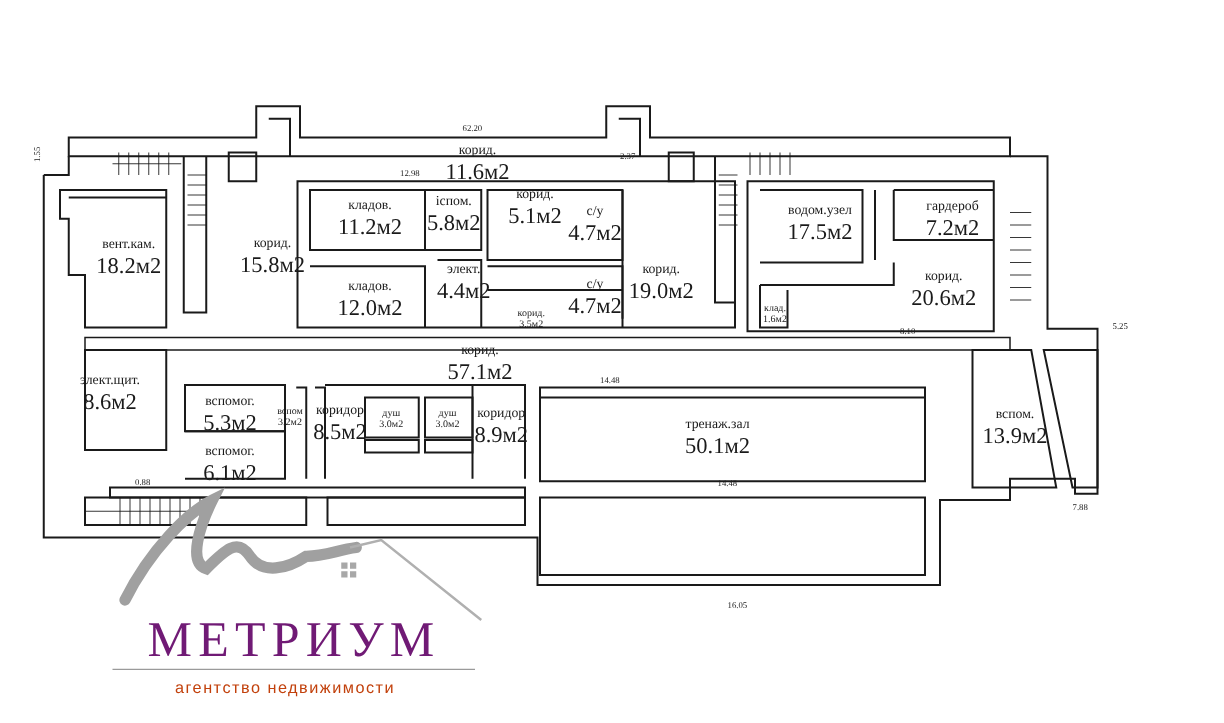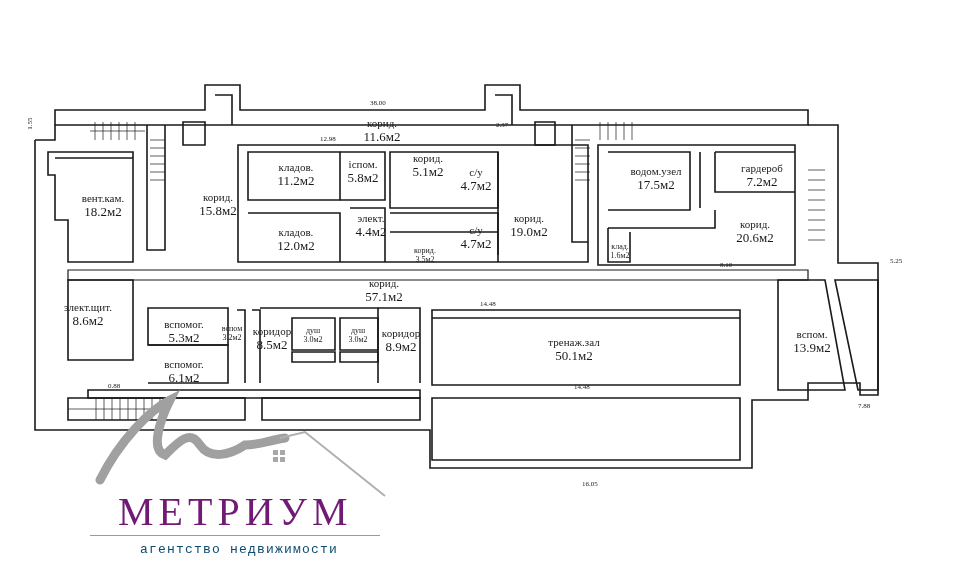--- a/index.html
+++ b/index.html
@@ -1,26 +1,26 @@
 <!DOCTYPE html>
 <html><head>
 <meta charset="utf-8">
 <style>
   html, body { margin:0; padding:0; background:#ffffff; }
   body { width:979px; height:578px; position:relative; overflow:hidden; font-family:"Liberation Serif", serif; color:#1a1a1a; }
   #plan { position:absolute; left:0; top:0; width:979px; height:578px; }
   .room-label { position:absolute; text-align:center; line-height:1.15; white-space:nowrap; transform:translate(-50%,-50%); }
   .room-label .n { font-size:11px; display:block; }
-  .room-label .a { font-size:13px; display:block; }
+  .room-label .a { font-size:18px; display:block; }
   .room-label.sm .n { font-size:8px; }
   .room-label.sm .a { font-size:8px; }
   .dim { position:absolute; font-size:7px; line-height:1; white-space:nowrap; color:#222; }
   .dim.v { transform:rotate(-90deg); transform-origin:center; }
   .logo-name { position:absolute; left:118px; top:488px; font-size:40px; letter-spacing:5px; font-family:"Liberation Serif", serif; color:#701a75; }
-  .logo-sub { position:absolute; left:140px; top:542px; font-size:13px; letter-spacing:1.2px; font-family:Liberation Mono, monospace; color:#0c4a6e; }
+  .logo-sub { position:absolute; left:140px; top:542px; font-size:13px; letter-spacing:1.2px; font-family:Liberation Sans, sans-serif; color:#c2410c; }
   .logo-rule { position:absolute; left:90px; top:535px; width:290px; height:1px; background:#9a9a9a; }
 </style>
 </head>
 <body>
 
 <svg id="plan" viewBox="0 0 979 578" xmlns="http://www.w3.org/2000/svg">
   <g fill="none" stroke="#1a1a1a" stroke-width="1.6">
 
     <path d="M55 110 H205 V85 H240 V110 H485 V85 H520 V110 H808 V125 H55 Z"></path>
     <path d="M215 95 H232 V125 M495 95 H512 V125"></path>
@@ -196,21 +196,21 @@
   </div>
 <div class="room-label" style="left:574px;top:350px;">
     <span class="n">тренаж.зал</span>
     <span class="a">50.1м2</span>
   </div>
 <div class="room-label" style="left:812px;top:342px;text-align:center;">
     <span class="n">вспом.</span>
     <span class="a">13.9м2</span>
   </div>
 
-<span class="dim" style="left:370px;top:100px;">38.00</span>
+<span class="dim" style="left:370px;top:100px;">62.20</span>
 <span class="dim v" style="left:24px;top:120px;">1.55</span>
 <span class="dim" style="left:582px;top:481px;">16.05</span>
 <span class="dim" style="left:320px;top:136px;">12.98</span>
 <span class="dim" style="left:496px;top:122px;">2.37</span>
 <span class="dim" style="left:480px;top:301px;">14.48</span>
 <span class="dim" style="left:574px;top:384px;">14.48</span>
 <span class="dim" style="left:720px;top:262px;">8.10</span>
 <span class="dim" style="left:890px;top:258px;">5.25</span>
 <span class="dim" style="left:858px;top:403px;">7.88</span>
 <span class="dim" style="left:108px;top:383px;">0.88</span>

